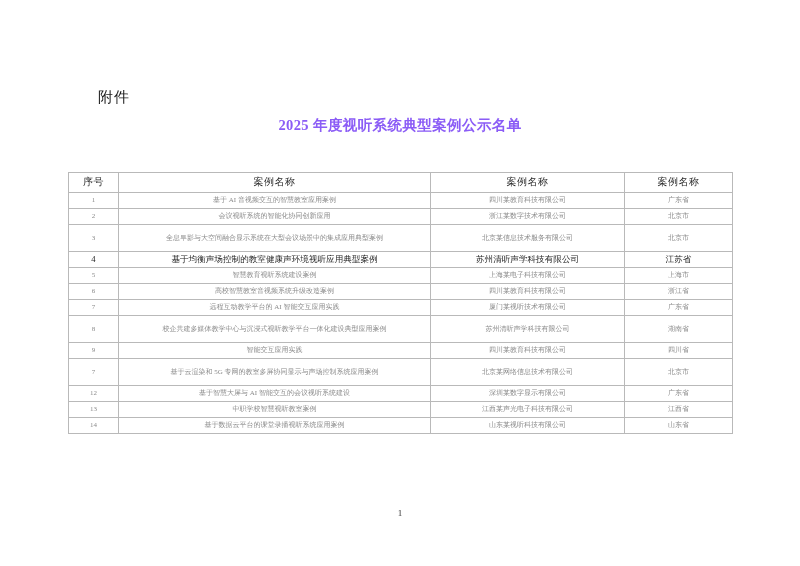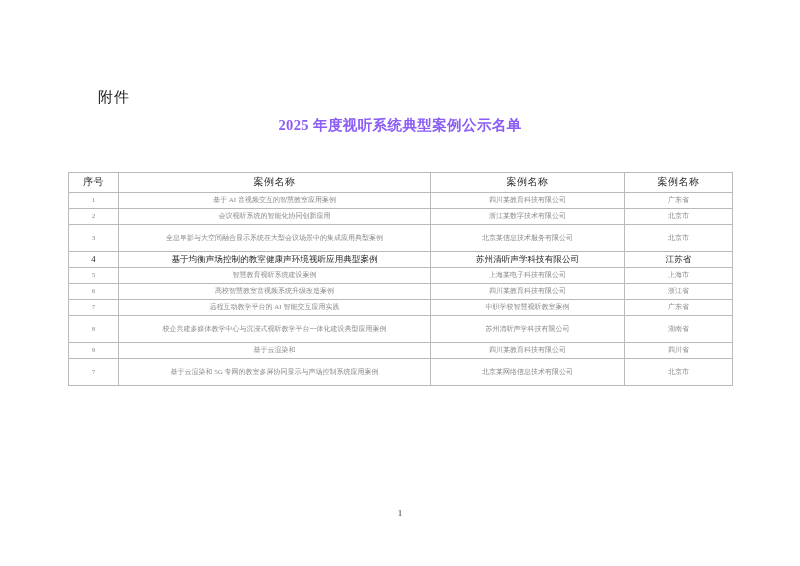--- a/index.html
+++ b/index.html
@@ -159,39 +159,57 @@
       </tr>
       <tr class="data-row">
         <td>6</td>
         <td class="name-cell">高校智慧教室音视频系统升级改造案例</td>
         <td>四川某教育科技有限公司</td>
         <td>浙江省</td>
       </tr>
       <tr class="data-row">
         <td>7</td>
         <td class="name-cell">远程互动教学平台的 AI 智能交互应用实践</td>
-        <td>中职学校智慧视听教室案例</td>
+        <td>厦门某视听技术有限公司</td>
         <td>广东省</td>
       </tr>
       <tr class="data-row tall">
         <td>8</td>
         <td class="name-cell">校企共建多媒体教学中心与沉浸式视听教学平台一体化建设典型应用案例</td>
         <td>苏州清听声学科技有限公司</td>
         <td>湖南省</td>
       </tr>
       <tr class="data-row">
         <td>9</td>
-        <td class="name-cell">基于云渲染和</td>
+        <td class="name-cell">智能交互应用实践</td>
         <td>四川某教育科技有限公司</td>
         <td>四川省</td>
       </tr>
       <tr class="data-row tall">
         <td>7</td>
         <td class="name-cell">基于云渲染和 5G 专网的教室多屏协同显示与声场控制系统应用案例</td>
         <td>北京某网络信息技术有限公司</td>
         <td>北京市</td>
       </tr>
+      <tr class="data-row">
+        <td>12</td>
+        <td class="name-cell">基于智慧大屏与 AI 智能交互的会议视听系统建设</td>
+        <td>深圳某数字显示有限公司</td>
+        <td>广东省</td>
+      </tr>
+      <tr class="data-row">
+        <td>13</td>
+        <td class="name-cell">中职学校智慧视听教室案例</td>
+        <td>江西某声光电子科技有限公司</td>
+        <td>江西省</td>
+      </tr>
+      <tr class="data-row">
+        <td>14</td>
+        <td class="name-cell">基于数据云平台的课堂录播视听系统应用案例</td>
+        <td>山东某视听科技有限公司</td>
+        <td>山东省</td>
+      </tr>
     </tbody>
   </table>
 
   <div class="page-number">1</div>
 
 </div>
 
 </body></html>

